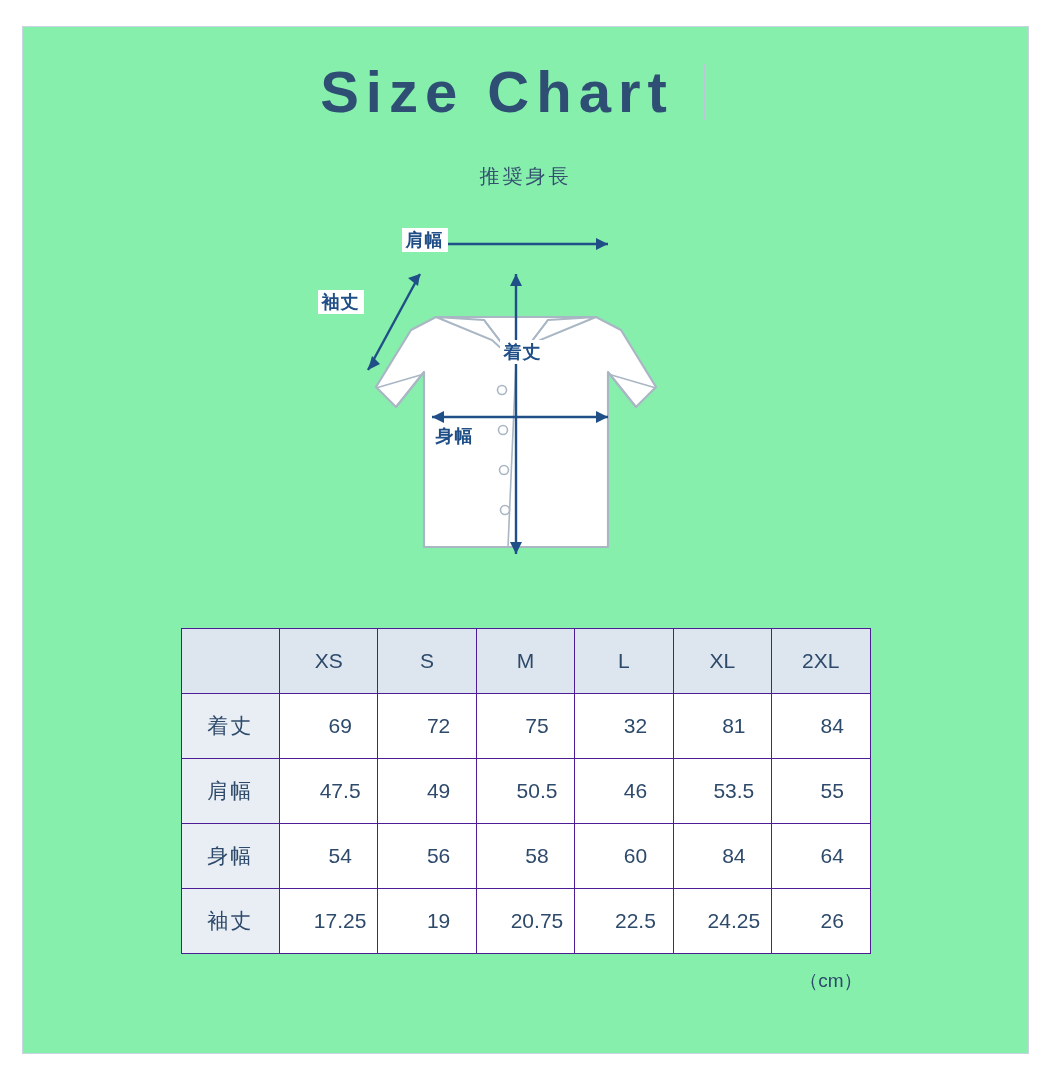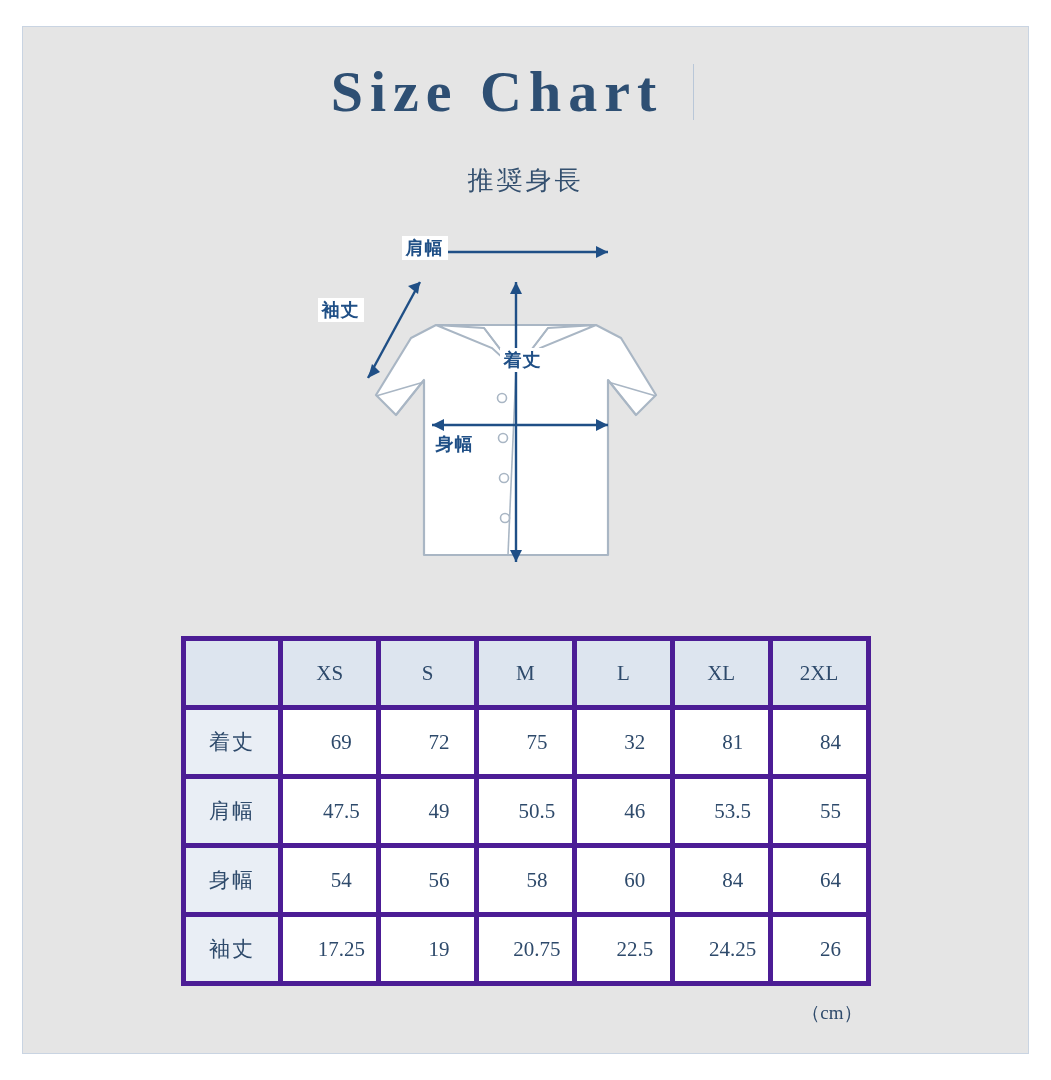--- a/index.html
+++ b/index.html
@@ -21,22 +21,21 @@
     box-sizing: border-box;
     padding: 26px 22px;
     background: #ffffff;
   }
   .frame {
     position: relative;
     width: 100%;
     height: 100%;
     box-sizing: border-box;
     border: 1px solid #c9d4e2;
-    background: #e5e5e5;
-    font-family: Liberation Serif, serif;
+    background: #86efac;
   }
 
   
   .header {
     display: flex;
     align-items: center;
     justify-content: center;
     margin-top: 36px;
   }
   .title-main {
@@ -55,21 +54,21 @@
   .title-sub {
     font-size: 25px;
     letter-spacing: 3px;
     color: #4a6party;
     color: #476d94;
   }
 
   
   .height-label {
     text-align: center;
-    font-size: 26px;
+    font-size: 20px;
     letter-spacing: 3px;
     color: #34506f;
     margin-top: 42px;
   }
   .height-line {
     text-align: center;
     font-size: 15.5px;
     letter-spacing: 0.4px;
     color: #3c5676;
     margin-top: 20px;
@@ -108,21 +107,21 @@
     display: flex;
     justify-content: center;
     margin-top: 26px;
   }
   table {
     border-collapse: collapse;
     width: 690px;
     table-layout: fixed;
   }
   th, td {
-    border: 5px solid #4c1d95;
+    border: 1px solid #4c1d95;
     height: 62px;
     text-align: center;
     font-size: 21px;
     color: #2e4a6b;
     font-weight: normal;
   }
   thead th {
     background: #dde5ef;
   }
   thead th:first-child {

